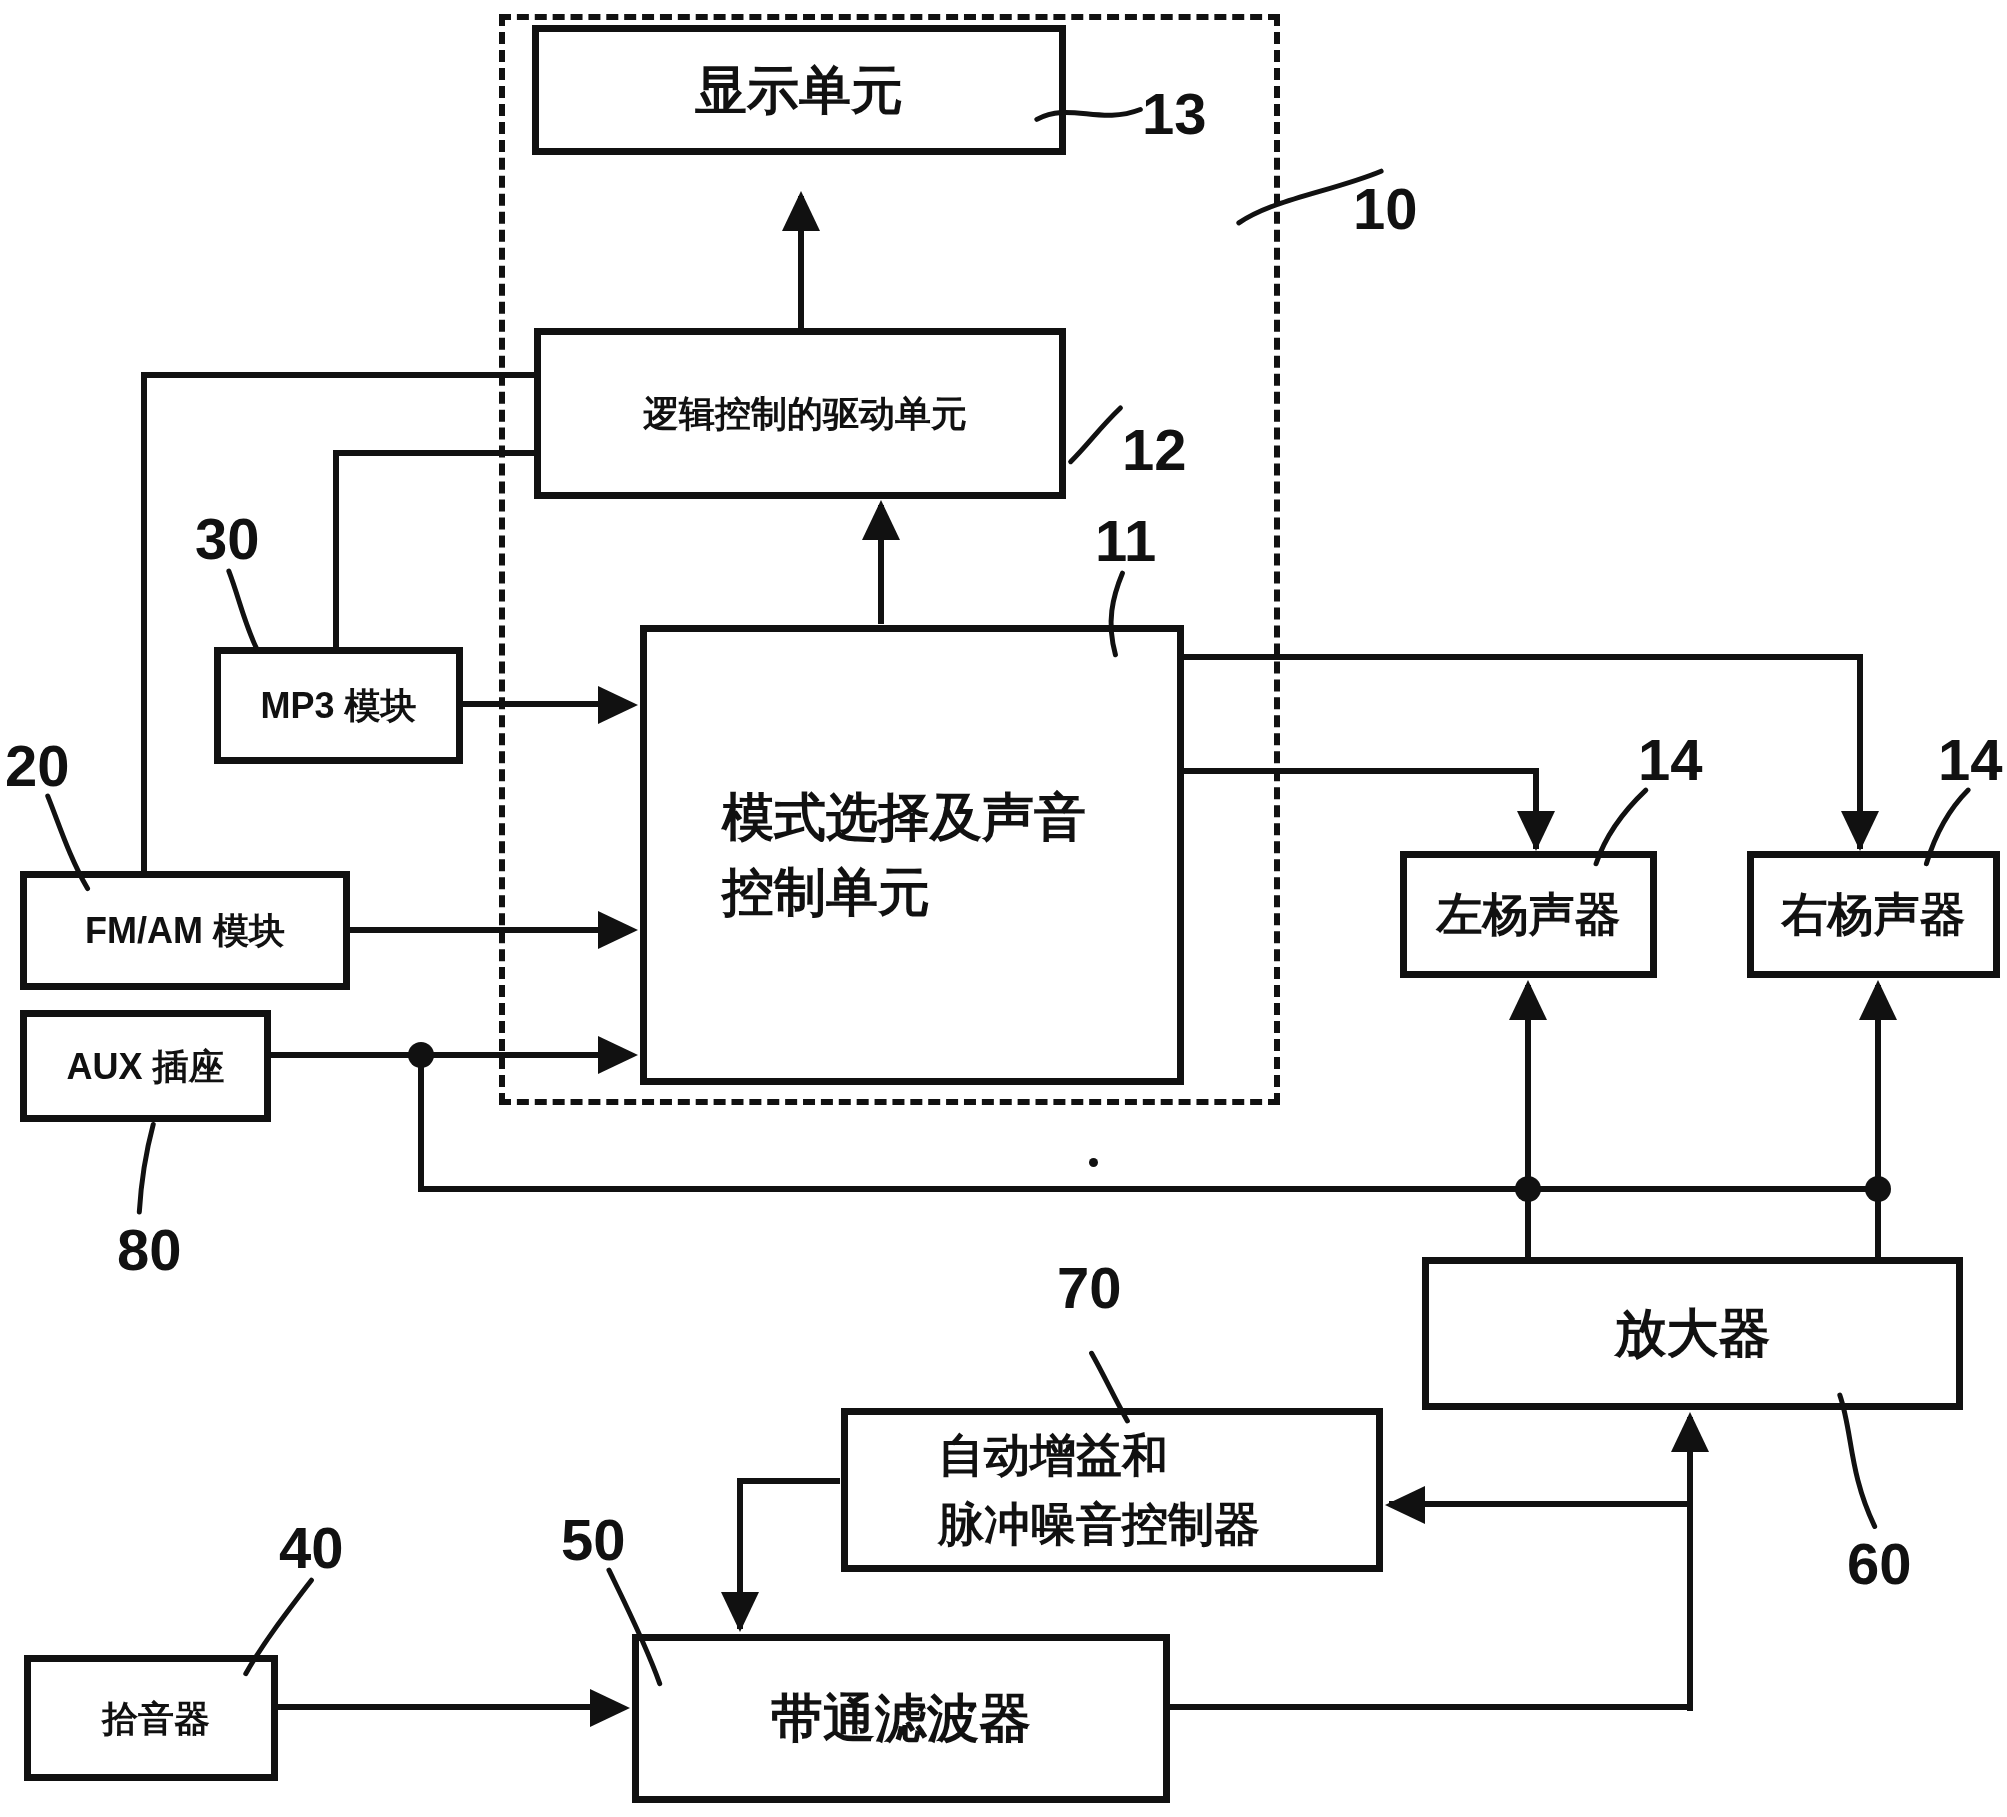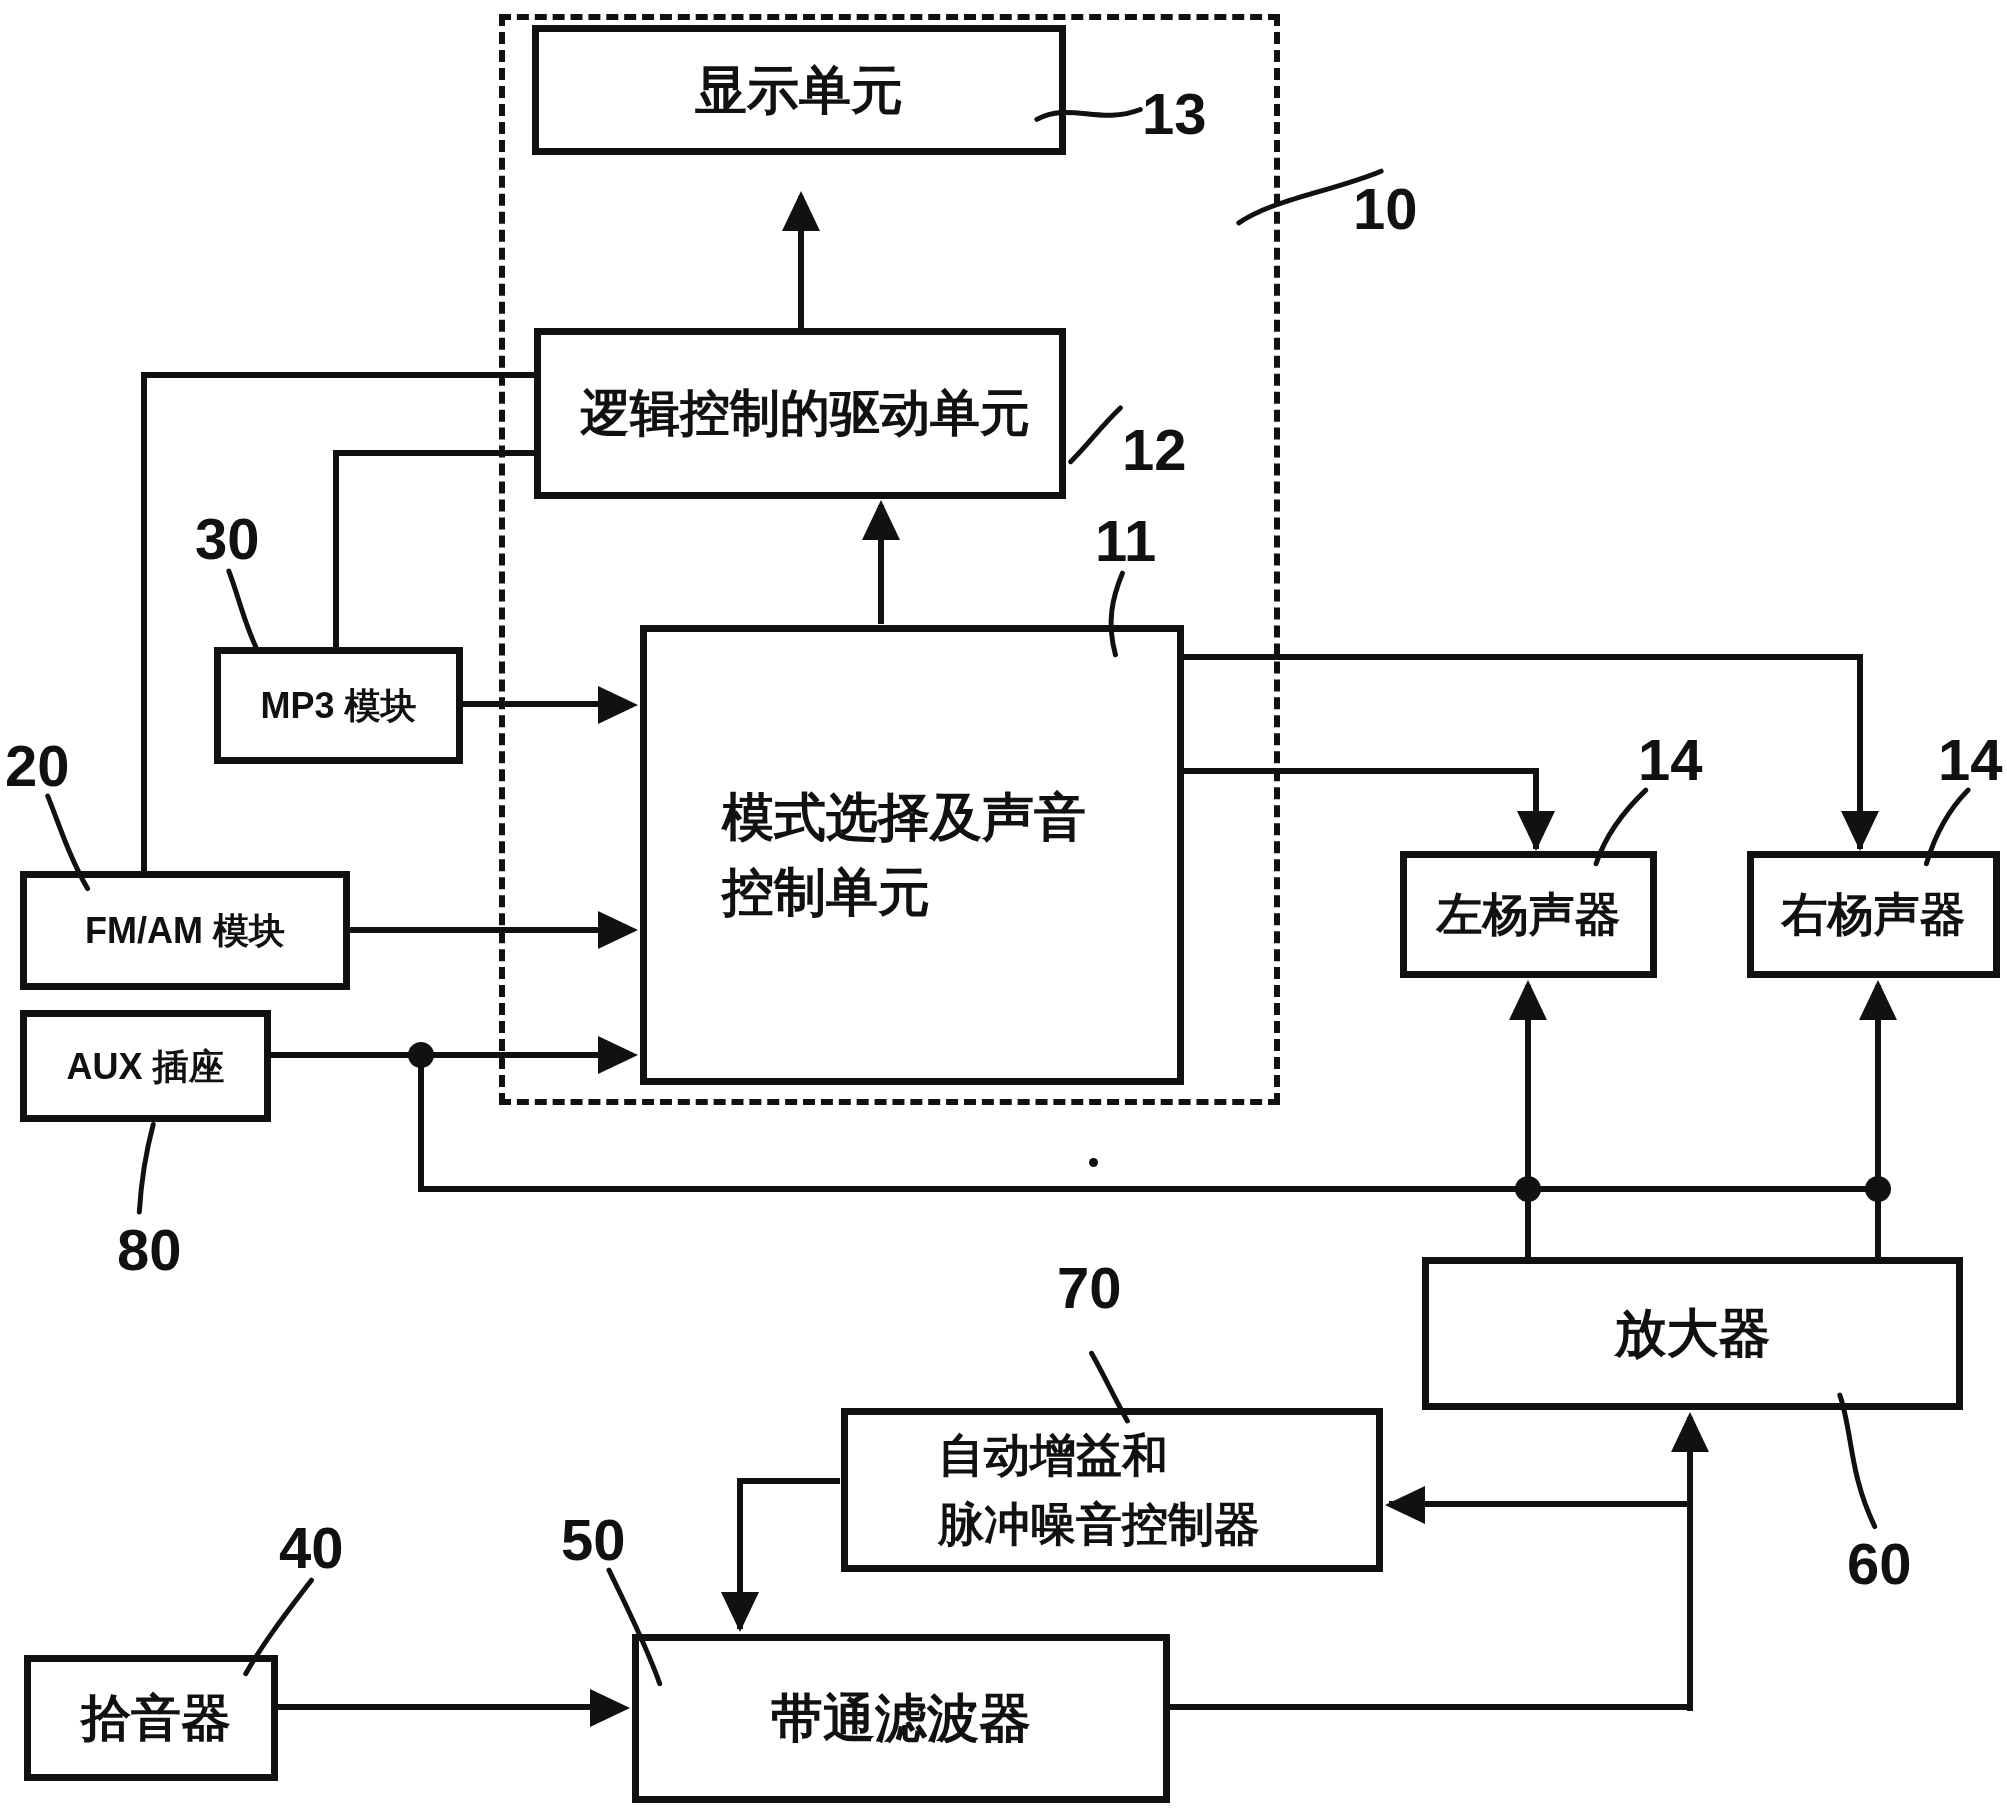--- a/index.html
+++ b/index.html
@@ -49,21 +49,21 @@
   .ref{
     position:absolute;
     font-weight:bold;
     font-size:58px;
     color:#111;
     font-family:"Liberation Sans","DejaVu Sans",sans-serif;
   }
   #leaders{position:absolute;left:0;top:0;width:2008px;height:1818px;pointer-events:none;}
   #leaders path{stroke:#111;stroke-width:5;fill:none;stroke-linecap:round;}
   .fs52{font-size:52px;}
-  .fs50{font-size:50px;padding-left:10px;}
+  .fs50{font-size:36px;padding-left:10px;}
   .fs48{font-size:36px;}
   .fs46{font-size:46px;}
 </style>
 </head>
 <body>
 
 <div id="stage">
 
   <div class="dashedbox" style="left:499px;top:14px;width:781px;height:1091px;"></div>
 

